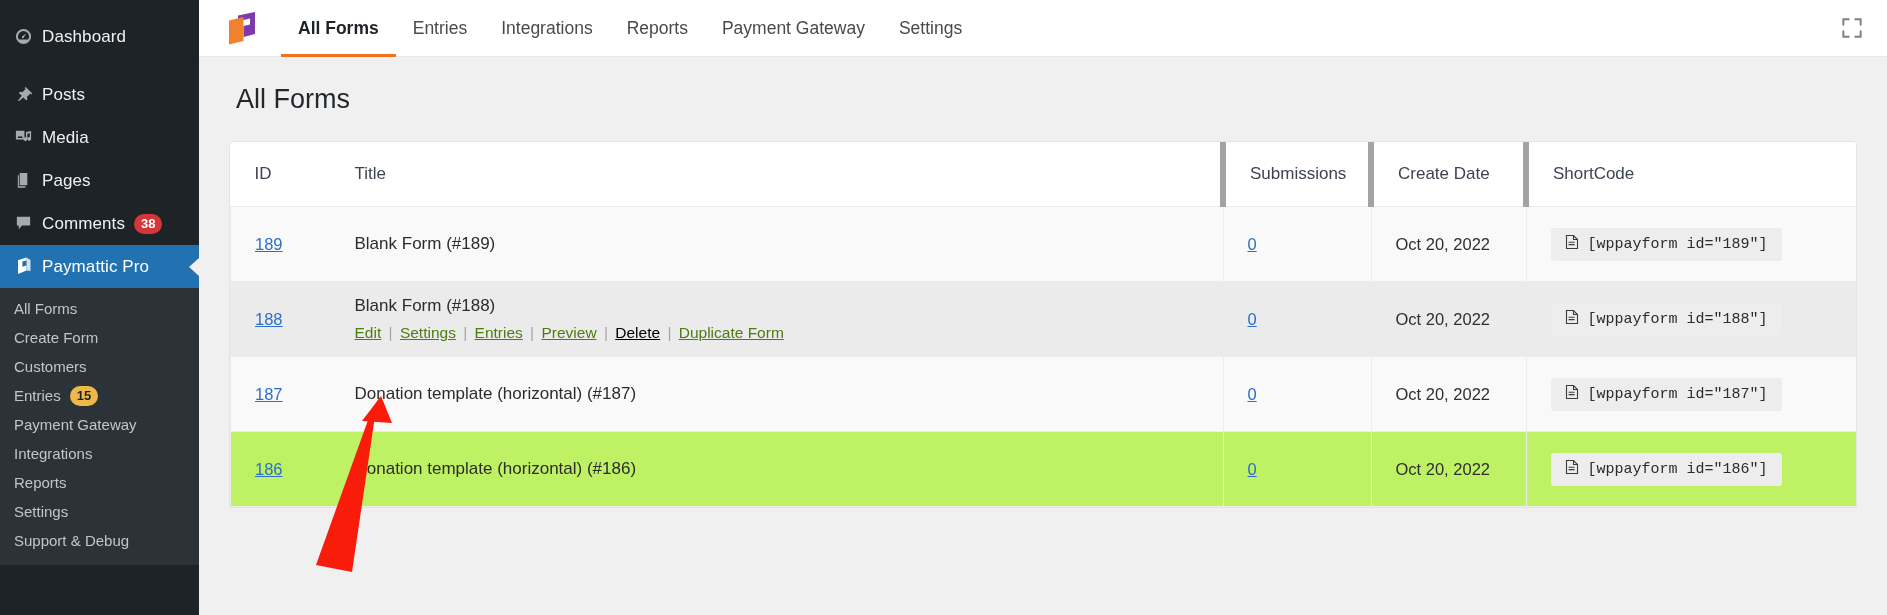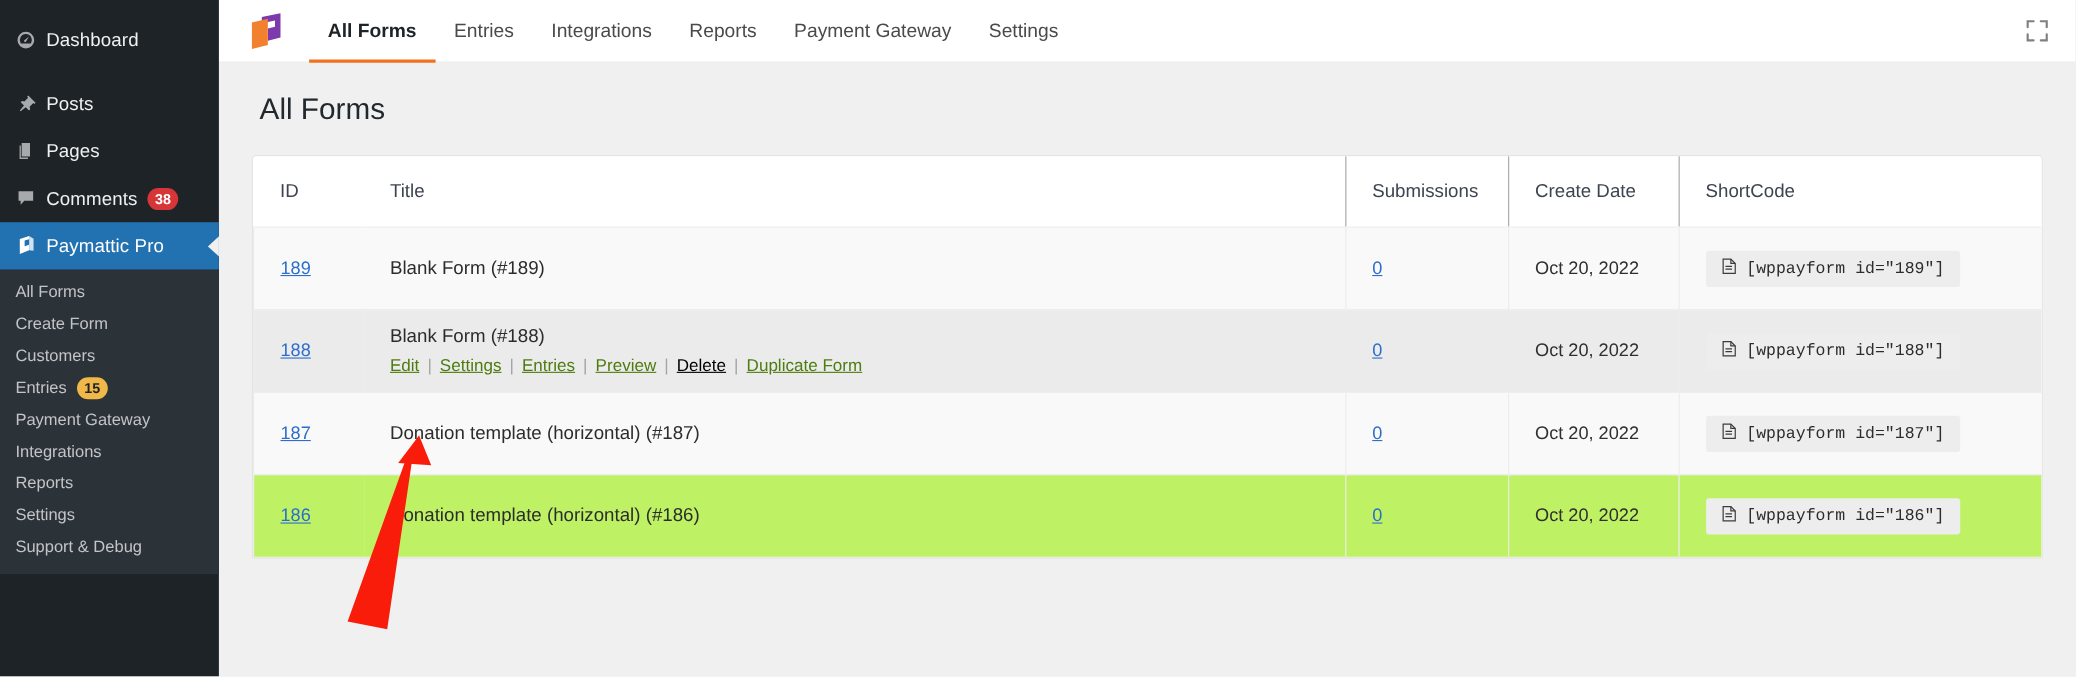--- a/index.html
+++ b/index.html
@@ -140,21 +140,21 @@
   tr.r-hover td { background: #ebebeb; }
 
   .col-id { width: 100px; }
   .col-title { width: auto; }
   .col-sub { width: 148px; }
   .col-date { width: 155px; }
   .col-short { width: 330px; }
 
   td.cell-id, td.cell-sub, td.cell-date { border-left: 1px solid #ececec; }
   th.h-id { border-left: none; }
-  th.h-sub, th.h-date, th.h-short { border-left: 1px solid #a3a3a3; }
+  th.h-sub, th.h-date, th.h-short { border-left: 6px solid #a3a3a3; }
   td.cell-short { border-left: 1px solid #ececec; }
 
   a.blue-link { color: #2c6ecb; text-decoration: underline; }
   .form-title { font-size: 17px; color: #2c2c2c; display:block; }
   .row-actions { margin-top: 8px; font-size: 15.5px; color: #999; }
   .row-actions a { color: #4d7c0f; text-decoration: underline; }
   .row-actions a.danger { color: #000000; }
   .row-actions .sep { color: #a5a5a5; padding: 0 3px; }
 
   .shortcode {
@@ -189,20 +189,28 @@
 
     <div class="wp-item">
       <span class="wp-ico">
         <svg width="19" height="19" viewBox="0 0 20 20" fill="currentColor">
             <path d="M12.3 2l-1.1 1.1 1 1-3.6 3.6-2.3-.6-1.2 1.2 3.1 3.1-4 4.9.8.8 4.9-4 3.1 3.1 1.2-1.2-.6-2.3L17.2 9l1 1 1.1-1.1z"></path>
           </svg>
       </span>
       <span class="wp-label">Posts</span>
     </div>
 
+    <div class="wp-item">
+      <span class="wp-ico">
+        <svg width="19" height="19" viewBox="0 0 20 20" fill="currentColor">
+            <path d="M2 3h9v9H2V3zm1.6 7.4h5.8L7.8 8.1 6.5 9.6 5.2 8.2l-1.6 2.2zM12.6 4.2l5.4-1v8.2a2 2 0 11-1.4-1.9V5.6l-2.6.5v5.6a2 2 0 11-1.4-1.9V4.2z"></path>
+          </svg>
+      </span>
+      <span class="wp-label">Media</span>
+    </div>
 
     <div class="wp-item">
       <span class="wp-ico">
         <svg width="19" height="19" viewBox="0 0 20 20" fill="currentColor">
             <path d="M6 2h8v13H6V2zM4 4.5v13h8V16H5.2V4.5H4z"></path>
           </svg>
       </span>
       <span class="wp-label">Pages</span>
     </div>
 

